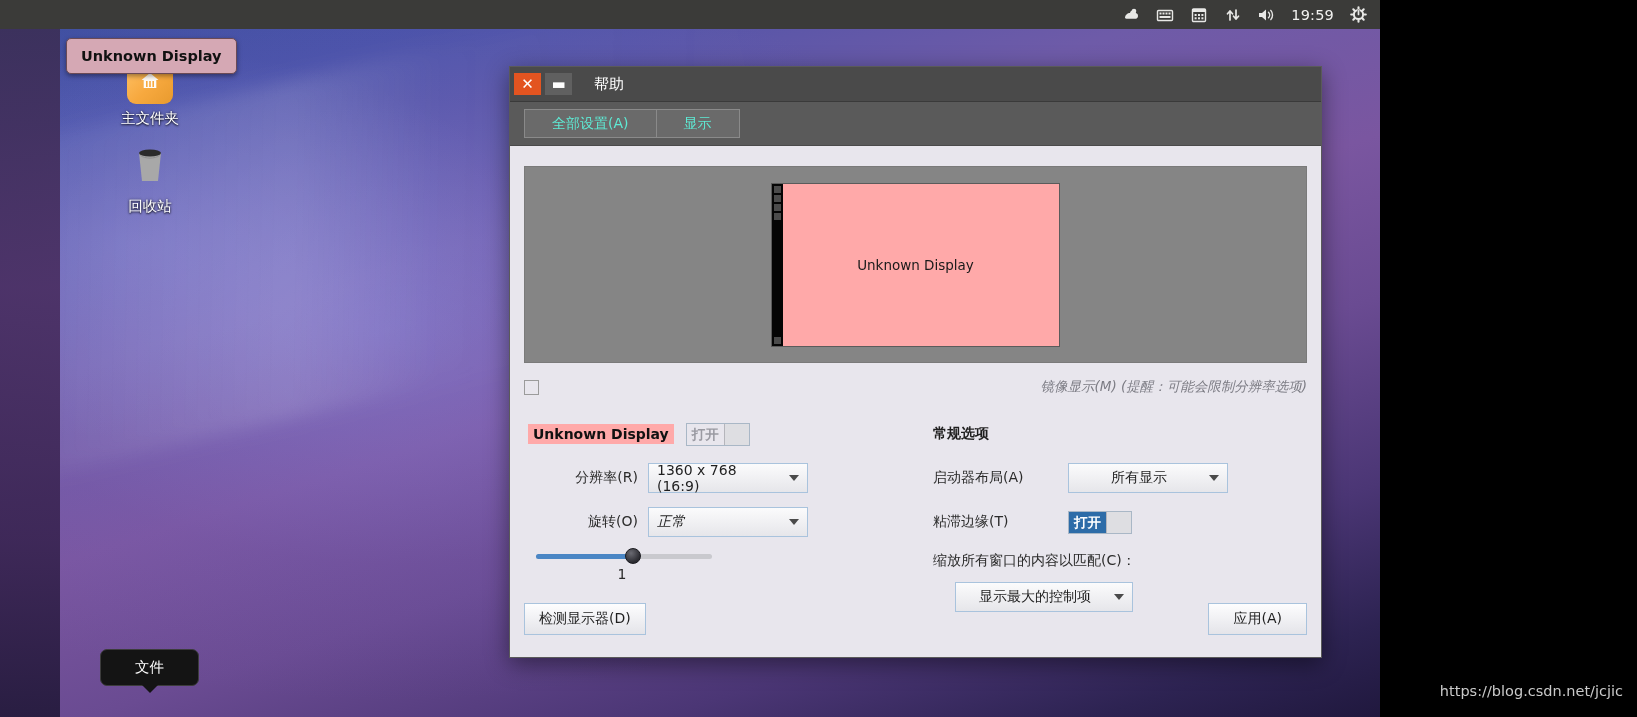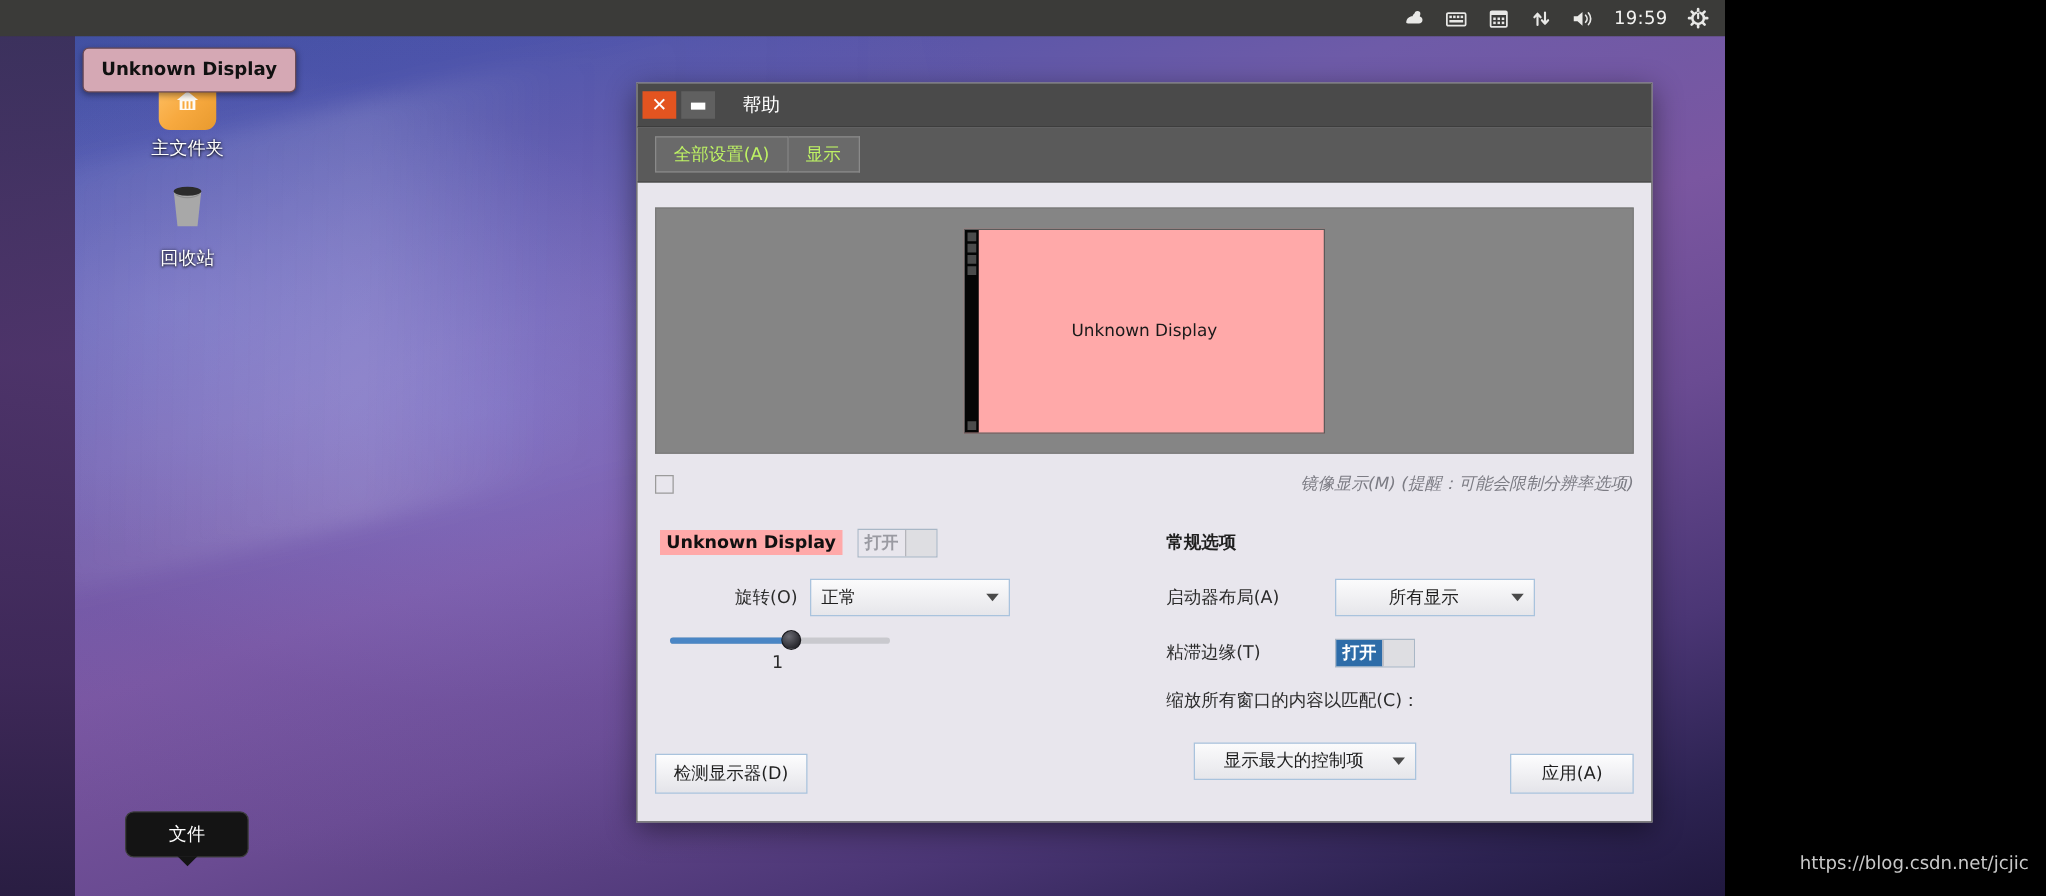--- a/index.html
+++ b/index.html
@@ -94,21 +94,21 @@
   #btn-close { background:#e35420; font-weight:bold; }
   #btn-min { background:#606060; }
   #wtitle { color:#fff; font-size:15px; margin-left:22px; }
 
   #toolbar {
     height:44px; background:#5a5a5a; display:flex; align-items:center;
     padding-left:14px; gap:0; flex:none; border-bottom:1px solid #4a4a4a;
   }
   .tbtn {
     height:29px; background:#6a6a6a; border:1px solid #8a8a8a;
-    color:#bef264; font-size:14px; padding:0 14px; display:flex; align-items:center;
+    color:#5eead4; font-size:14px; padding:0 27px; display:flex; align-items:center;
   }
   .tbtn + .tbtn { border-left:none; }
 
   #body { flex:1; padding:20px 14px 0 14px; position:relative; }
 
   
   #preview {
     height:197px; background:#858585; border:1px solid #7a7a7a;
     display:flex; align-items:center; justify-content:center;
   }
@@ -144,21 +144,21 @@
     height:30px; background:linear-gradient(180deg,#fbfbfc 0%, #e6e6ea 100%);
     border:1px solid #a9c3dd; display:flex; align-items:center;
     padding:0 8px; font-size:14px; color:#1f1f1f; position:relative;
   }
   .combo .cv { flex:1; }
   .combo .carat {
     width:0; height:0; border-left:5px solid transparent; border-right:5px solid transparent;
     border-top:6px solid #4a4a4a; margin-left:8px;
   }
   #combo-res  { width:160px; }
-  #combo-rot  { width:160px; }
+  #combo-rot  { width:160px;font-style:italic; }
   #combo-lay  { width:160px; }
   #combo-lay .cv, #combo-scale .cv { text-align:center; }
   #combo-scale { width:178px; }
 
   .dispname {
     background:#ffa9a9; color:#111; font-size:14px; font-weight:bold;
     padding:2px 5px;
   }
   .sectitle { font-size:14px; font-weight:bold; color:#1f1f1f; }
 
@@ -325,20 +325,27 @@
 
         <div class="frow">
           <span class="flabel" style="width:auto;padding-right:0;"></span>
           <span class="dispname">Unknown Display</span>
           <span class="toggle tog-off" style="margin-left:12px;">
             <span class="on-lbl">打开</span>
             <span class="knob"></span>
           </span>
         </div>
 
+        <div class="frow">
+          <span class="flabel">分辨率(R)</span>
+          <span class="combo" id="combo-res">
+            <span class="cv">1360 x 768 (16:9)</span>
+            <span class="carat"></span>
+          </span>
+        </div>
 
         <div class="frow">
           <span class="flabel">旋转(O)</span>
           <span class="combo" id="combo-rot">
             <span class="cv">正常</span>
             <span class="carat"></span>
           </span>
         </div>
 
         <div style="margin-top:8px;padding-left:4px;">
@@ -369,21 +376,21 @@
         <div class="frow">
           <span class="flabel">粘滞边缘(T)</span>
           <span class="toggle tog-on">
             <span class="on-lbl">打开</span>
             <span class="knob"></span>
           </span>
         </div>
 
         <div style="margin-top:8px;">
           <div class="slide-cap">缩放所有窗口的内容以匹配(C)：</div>
-          <span class="combo" id="combo-scale" style="margin-top:24px;margin-left:22px;">
+          <span class="combo" id="combo-scale" style="margin-top:12px;margin-left:22px;">
             <span class="cv">显示最大的控制项</span>
             <span class="carat"></span>
           </span>
         </div>
       </div>
     </div>
 
     <div id="footer">
       <div class="fbtn">检测显示器(D)</div>
       <div class="fbtn" id="btn-apply">应用(A)</div>

